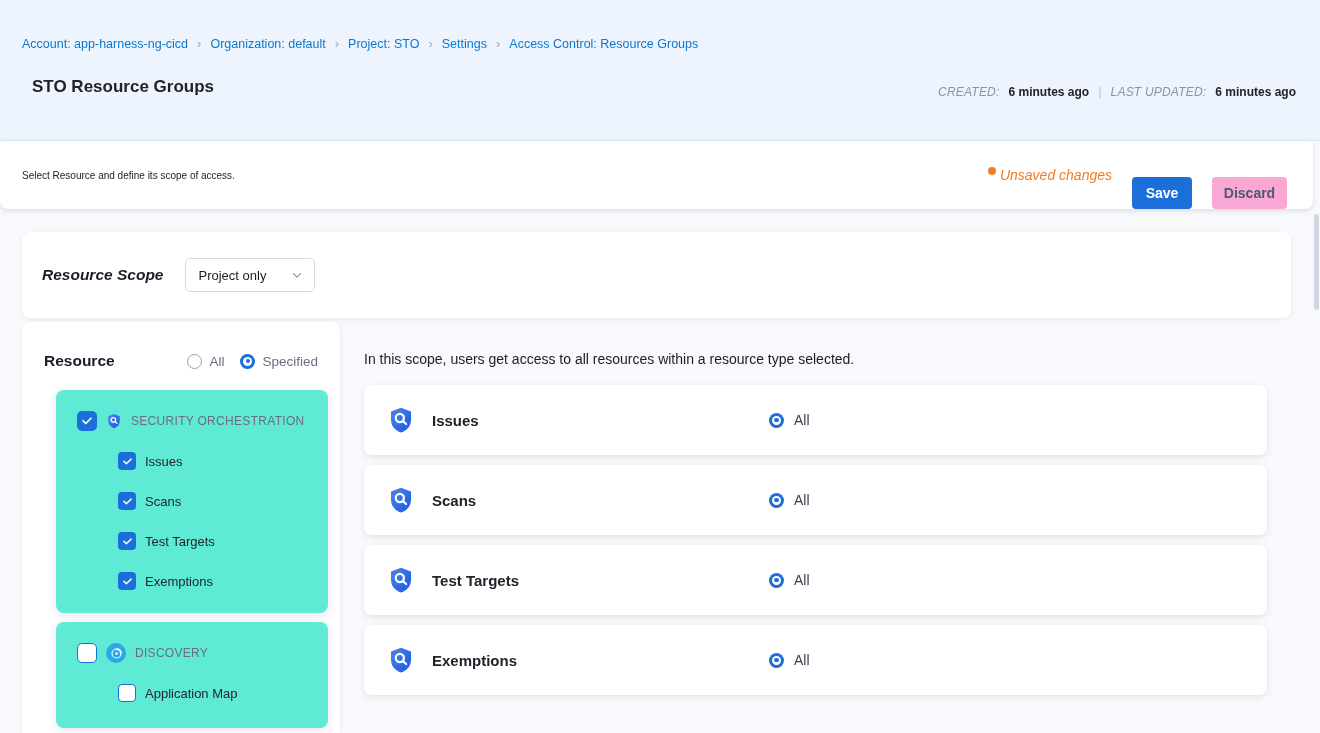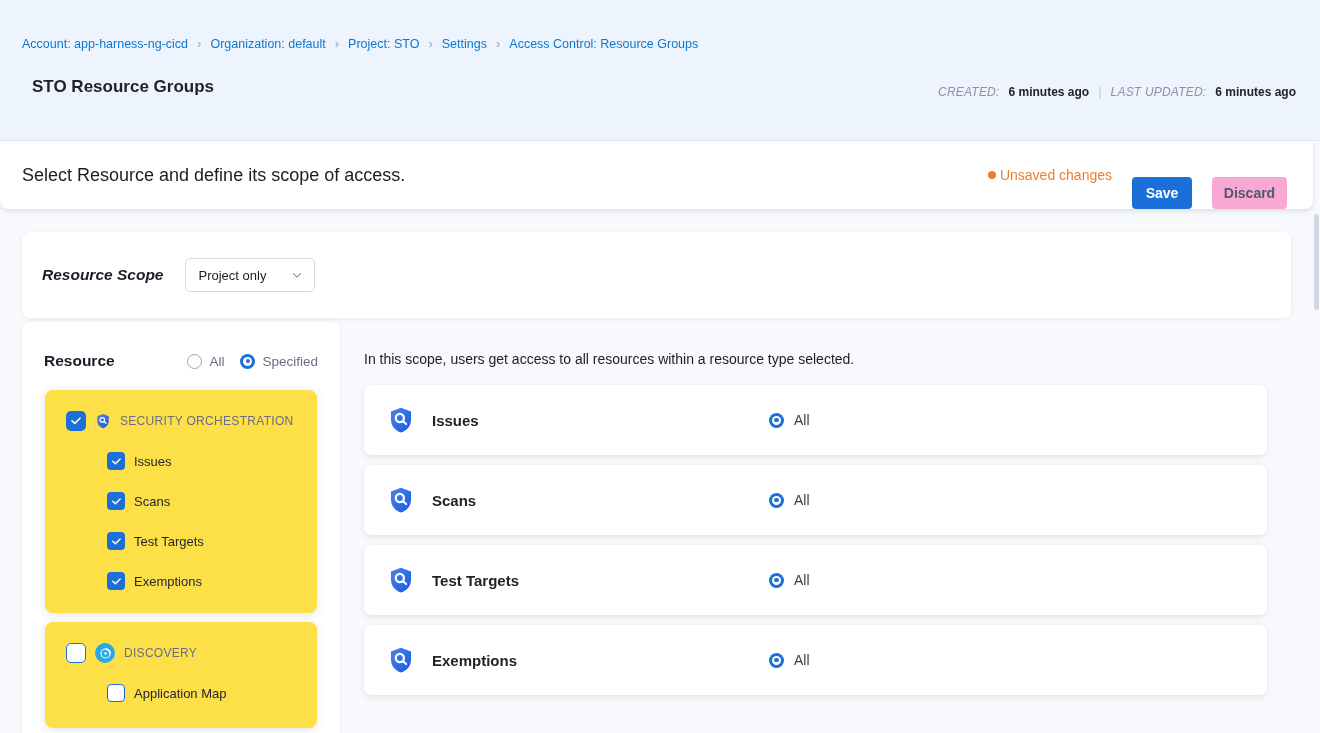--- a/index.html
+++ b/index.html
@@ -26,23 +26,23 @@
   .page-title{position:absolute;top:77px;left:32px;font-size:17px;font-weight:700;color:var(--dark);}
   .header-meta{position:absolute;top:84px;right:24px;display:flex;align-items:center;gap:9px;font-size:12px;}
   .header-meta .lbl{color:var(--gray-light);letter-spacing:.2px;font-style:italic;}
   .header-meta .val{color:var(--dark);font-weight:700;}
   .header-meta .divider{color:#c3c7d8;font-size:13px;}
 
   
   .toolbar{position:absolute;top:141px;left:0;width:1313px;height:68px;background:#fff;
     border-radius:0 0 8px 8px;box-shadow:0 2px 5px rgba(40,41,61,.13);
     display:flex;align-items:center;padding:0 26px 0 22px;}
-  .toolbar-desc{font-size:18px;color:#1c1c28;}
+  .toolbar-desc{font-size:10px;color:#1c1c28;}
   .toolbar-right{margin-left:auto;display:flex;align-items:center;gap:20px;}
-  .unsaved{display:flex;align-items:center;gap:4px;color:var(--orange);font-size:14px;}
+  .unsaved{display:flex;gap:4px;color:var(--orange);font-size:14px;font-style:italic;}
   .unsaved .dot{width:8px;height:8px;border-radius:50%;background:var(--orange);}
   .btn{border:none;border-radius:4px;height:32px;font-size:14px;font-weight:700;cursor:pointer;
        font-family:"Liberation Sans","DejaVu Sans",sans-serif;margin-top:36px;}
   .btn-save{width:60px;background:var(--primary);color:#fff;}
   .btn-discard{width:75px;background:#f9a8d4;color:#51576d;}
 
   
   .scope-card{position:absolute;top:232px;left:22px;width:1269px;height:86px;background:#fff;
     border-radius:8px;box-shadow:0 1px 4px rgba(40,41,61,.08);
     display:flex;align-items:center;padding-left:20px;gap:22px;}
@@ -59,21 +59,21 @@
   .res-title{font-size:15.5px;font-weight:700;color:#1c1c28;}
   .res-radios{margin-left:auto;display:flex;align-items:center;gap:16px;}
   .radio-opt{display:flex;align-items:center;gap:7px;font-size:13.5px;color:var(--gray);cursor:pointer;}
 
   .radio{width:15px;height:15px;border-radius:50%;background:var(--primary);position:relative;display:inline-block;flex:none;}
   .radio::after{content:"";position:absolute;inset:3px;border-radius:50%;background:#fff;}
   .radio::before{content:"";position:absolute;inset:5.2px;border-radius:50%;background:var(--primary);z-index:1;}
   .radio.unchecked{background:#fff;border:1.5px solid #9aa0b5;}
   .radio.unchecked::after,.radio.unchecked::before{display:none;}
 
-  .group-card{position:absolute;left:23px;width:272px;background:#fde047;border-radius:8px;
+  .group-card{position:absolute;left:34px;width:272px;background:#5eead4;border-radius:8px;
     box-shadow:0 2px 8px rgba(40,41,61,.12);}
   .group-card.g1{top:68px;height:223px;}
   .group-card.g2{top:300px;height:106px;}
   .group-header{display:flex;align-items:center;gap:9px;padding:21px 16px 0 21px;}
   .group-label{font-size:12px;font-weight:500;color:var(--gray);letter-spacing:.3px;white-space:nowrap;}
   .group-items{padding:21px 0 0 62px;display:flex;flex-direction:column;gap:22px;}
   .group-item{display:flex;align-items:center;gap:9px;height:18px;}
   .item-label{font-size:13px;color:#25262f;}
 
   .cb{width:18px;height:18px;border-radius:4px;background:var(--primary);display:flex;align-items:center;justify-content:center;cursor:pointer;flex:none;}

